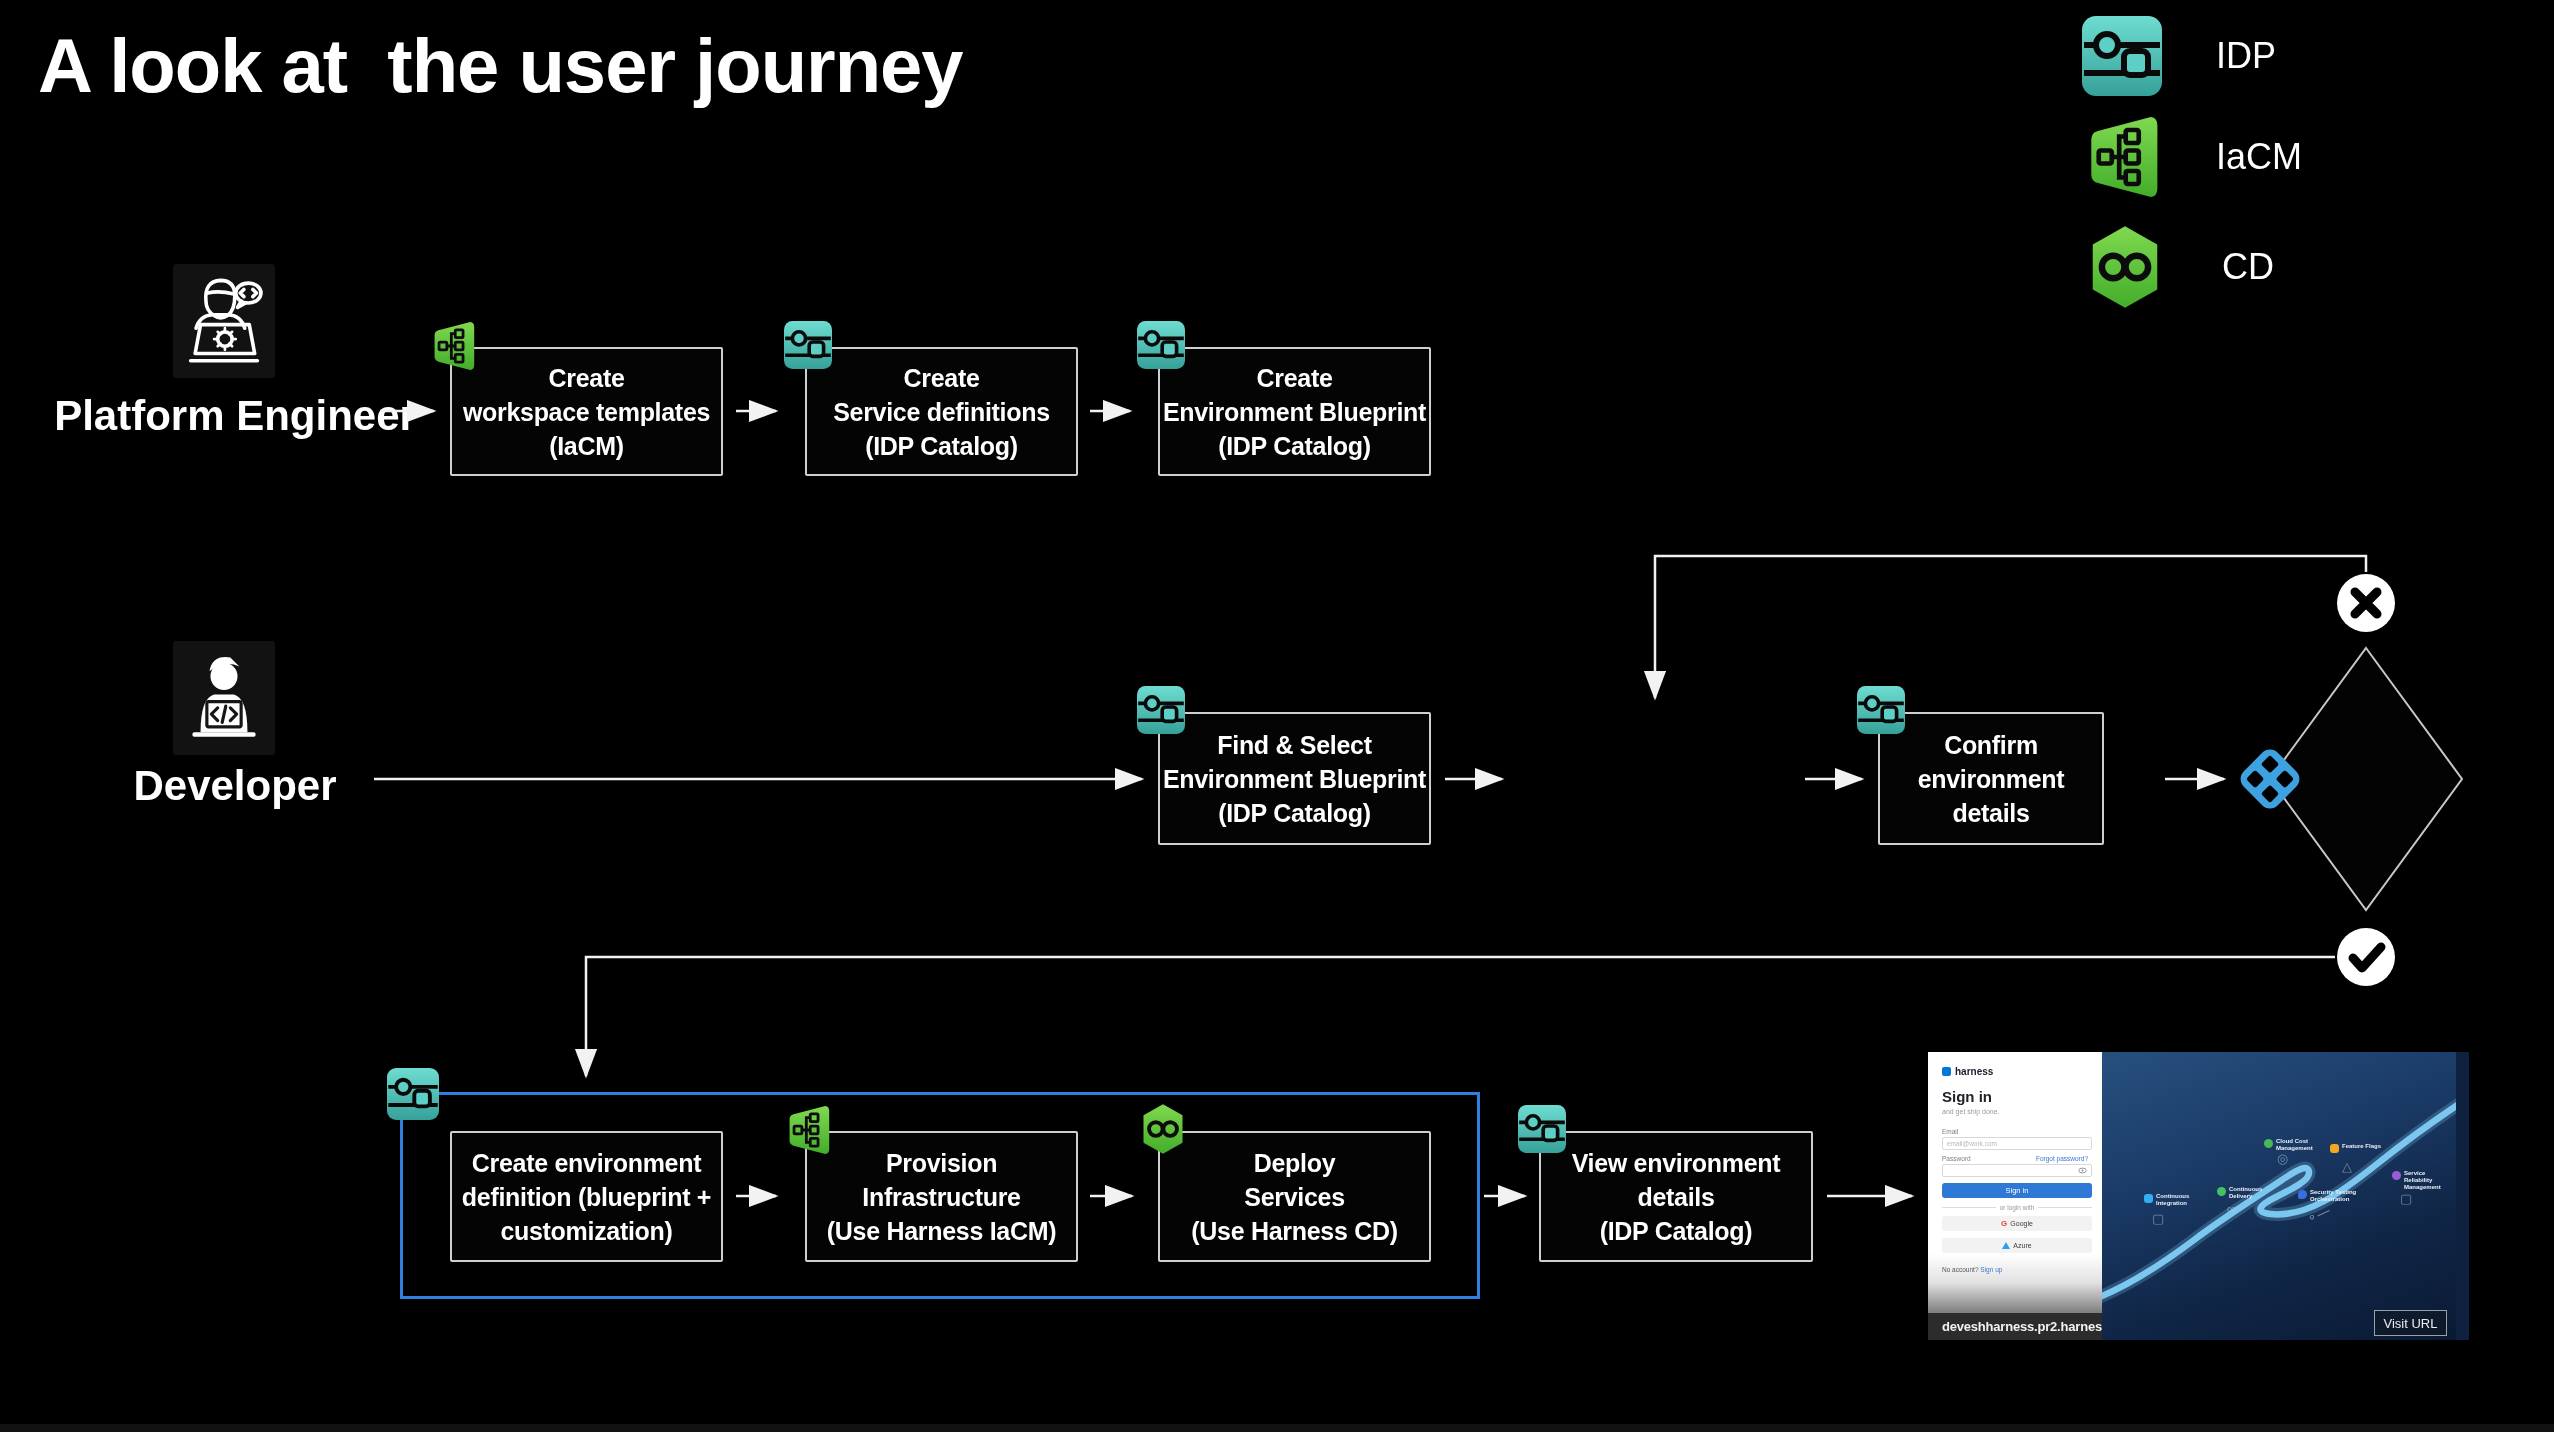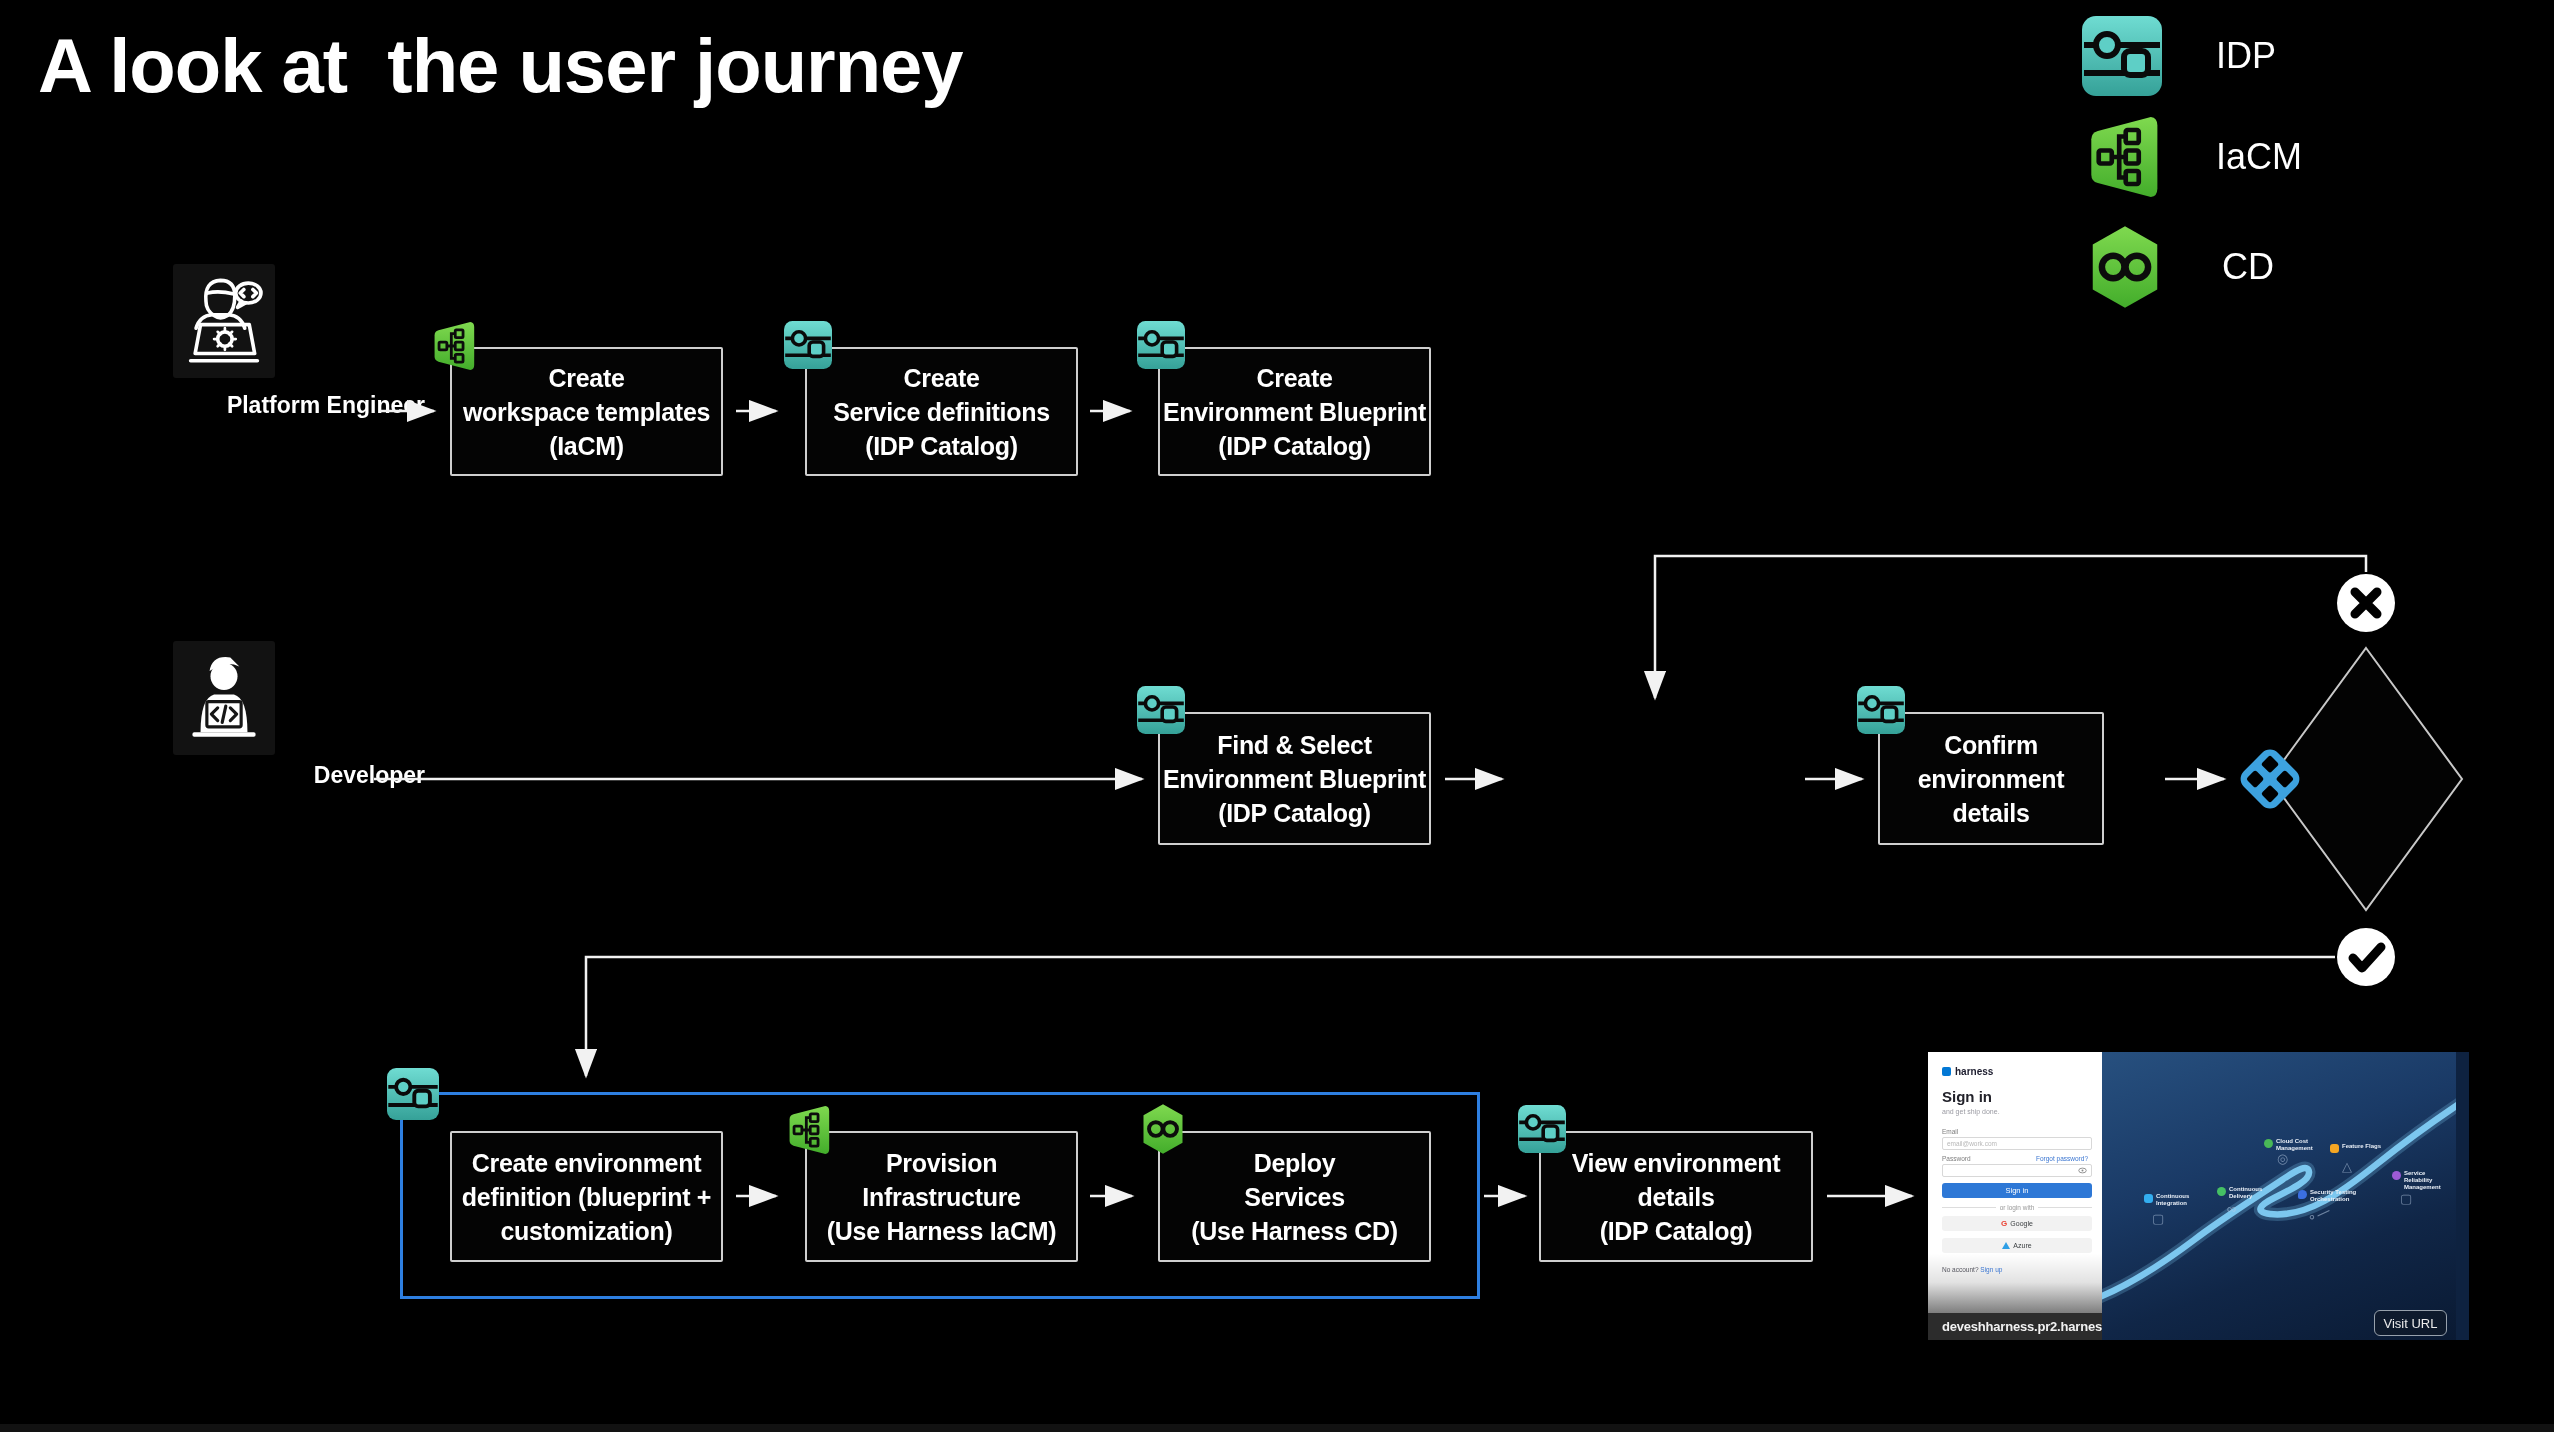--- a/index.html
+++ b/index.html
@@ -10,21 +10,21 @@
 
   
   .title{left:38px;top:22px;font-size:76px;font-weight:bold;letter-spacing:-1px;white-space:pre;}
 
   
   .legend-row{display:flex;align-items:center;gap:54px;position:absolute;left:2082px;}
   .legend-label{font-size:36px;font-weight:400;}
 
   
   .tile{width:102px;height:114px;background:#121212;border-radius:3px;display:flex;align-items:center;justify-content:center;}
-  .actor-label{width:380px;text-align:right;font-size:23px;font-weight:bold;}
+  .actor-label{width:380px;text-align:center;font-size:42px;font-weight:bold;}
 
   
   .fbox{position:absolute;border:2px solid #cfcfcf;background:#040404;border-radius:2px;
         display:flex;flex-direction:column;justify-content:center;align-items:center;
         font-size:25px;font-weight:bold;line-height:34px;text-align:center;letter-spacing:-0.3px;}
   .corner-icon{position:absolute;left:-23px;top:-28px;width:48px;height:48px;}
   .corner-icon.tall{height:54px;top:-30px;}
 
   
   .orchestrator{left:400px;top:1092px;width:1080px;height:207px;border:3px solid #2e7fe1;background:transparent;}
@@ -50,21 +50,21 @@
        color:#fff;font-size:7.5px;display:flex;align-items:center;justify-content:center;}
   .btn-gray{position:absolute;left:14px;width:150px;height:15px;background:#f2f2f2;border-radius:3px;
        color:#3c4043;font-size:7px;display:flex;align-items:center;justify-content:center;gap:3px;}
   .link{color:#3b76d1;}
   .urlbar{position:absolute;left:0;bottom:0;width:192px;height:27px;background:#2c2c2c;
        display:flex;align-items:center;gap:6px;padding:0 8px;color:#f2f2f2;font-size:13px;font-weight:bold;letter-spacing:-0.2px;}
   .feature{position:absolute;display:flex;gap:3px;align-items:flex-start;}
   .fdot{width:9px;height:9px;border-radius:3px;flex:none;margin-top:1px;}
   .flabel{font-size:6px;line-height:7px;color:#e9eff7;font-weight:bold;width:48px;}
   .fglyph{position:absolute;color:#b9cce4;opacity:.55;font-size:13px;line-height:13px;}
-  .visit-btn{position:absolute;left:272px;top:258px;width:73px;height:26px;border:1.5px solid #97a1ac;border-radius:6px;
+  .visit-btn{position:absolute;left:272px;top:258px;width:73px;height:26px;border:1.5px solid #97a1ac;border-radius:0;
        background:rgba(16,24,38,.65);color:#ececec;font-size:13px;display:flex;align-items:center;justify-content:center;}
   .footer-strip{left:0;top:1424px;width:2554px;height:8px;background:#121212;}
 </style>
 </head>
 <body>
 
 <div class="canvas">
 
   <svg width="0" height="0" style="position:absolute">
     <defs>

